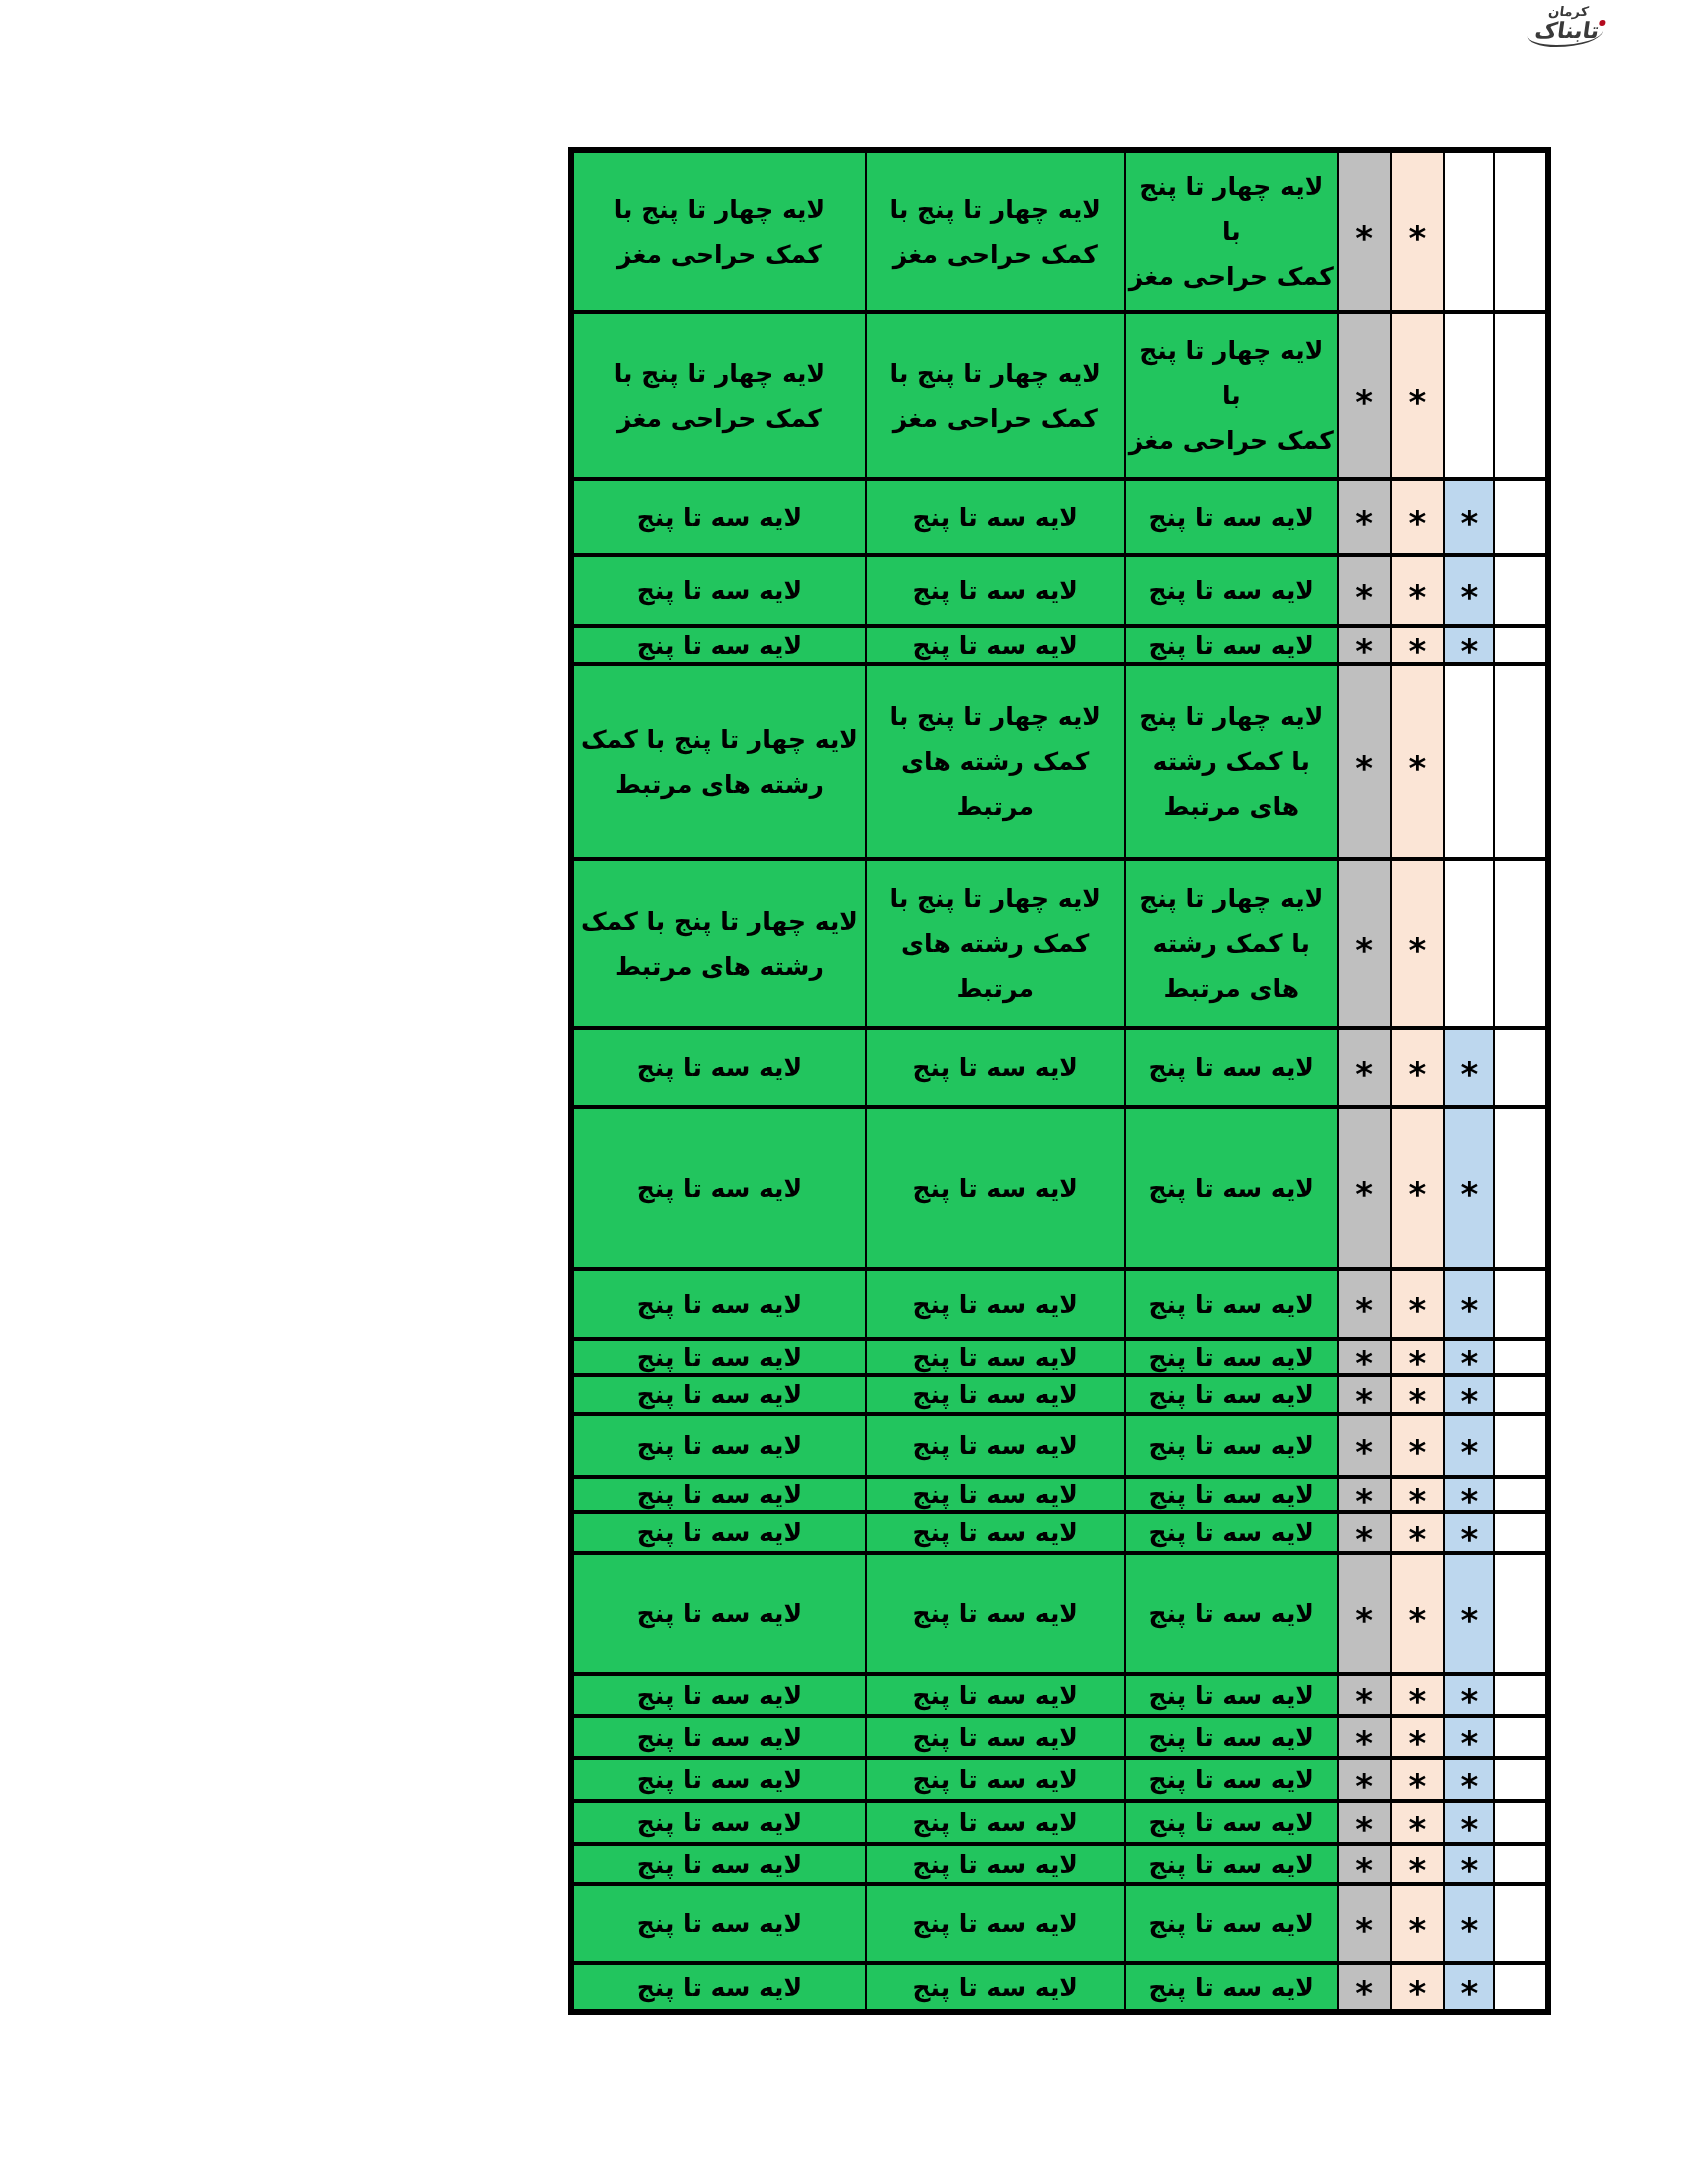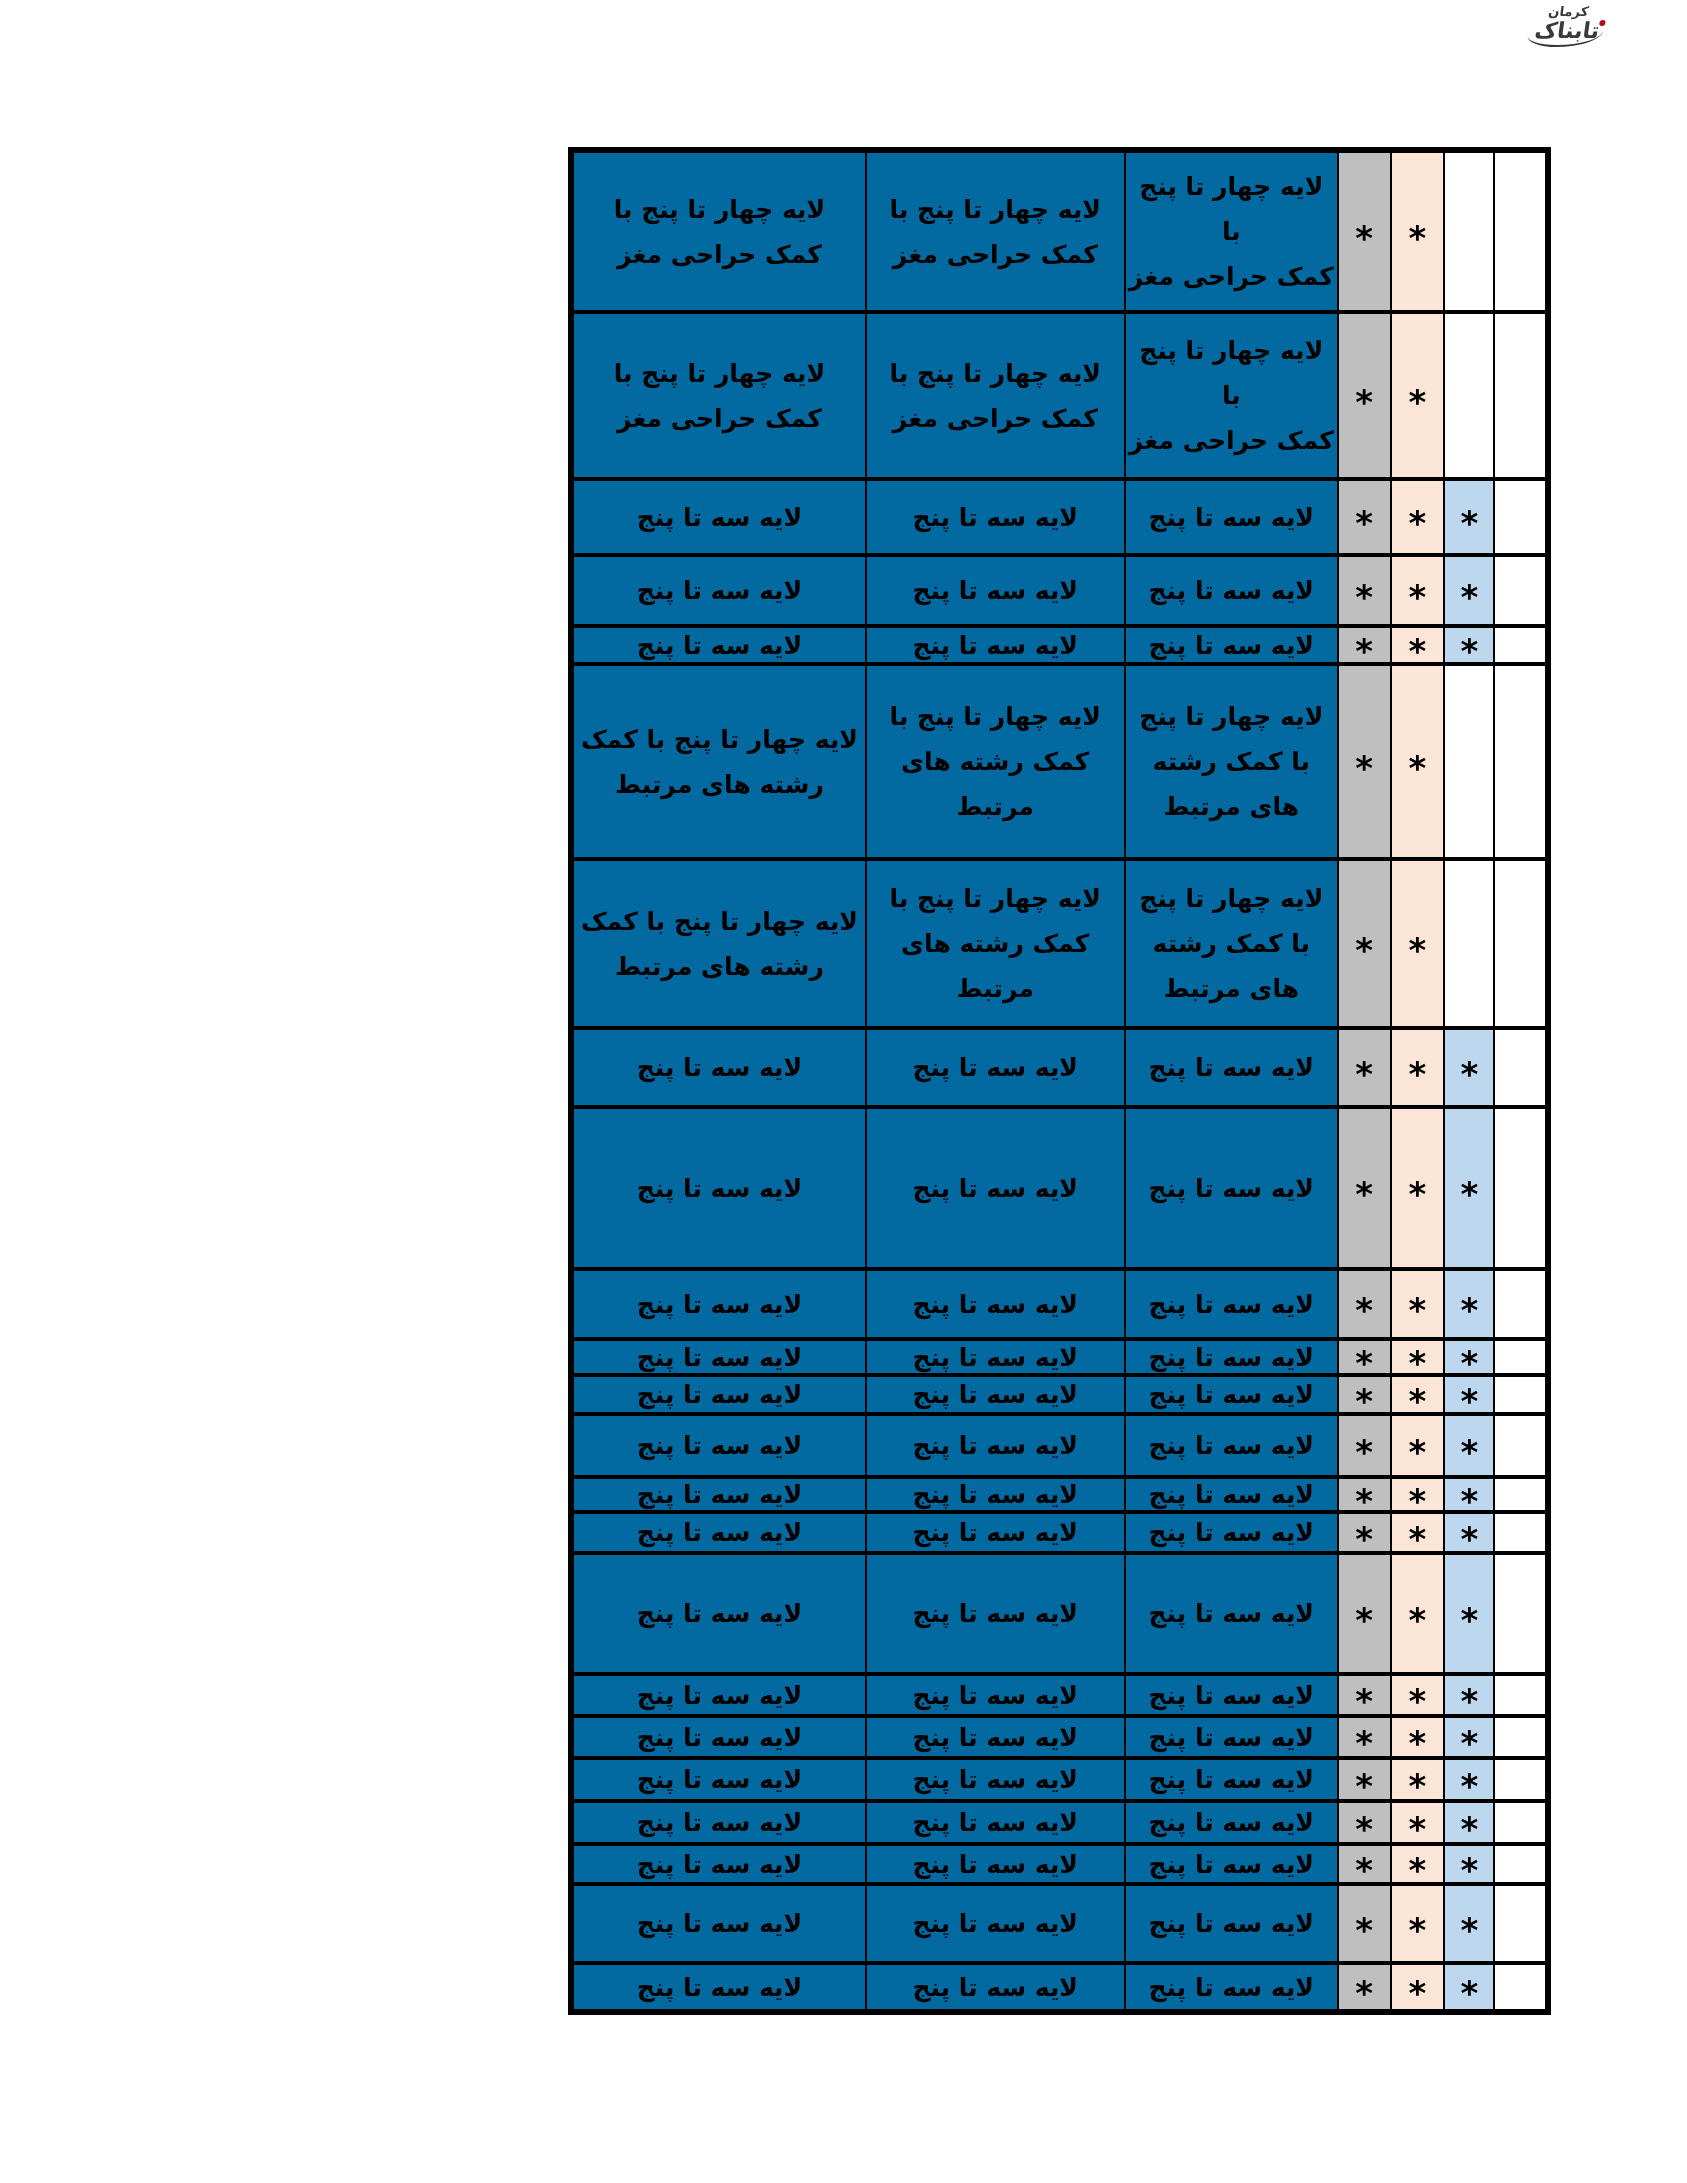--- a/index.html
+++ b/index.html
@@ -49,21 +49,21 @@
   }
 
   
   .table {
     position: absolute;
     left: 568px;
     top: 147px;
     width: 983px;
     box-sizing: border-box;
     border: 6px solid var(--border, #000);
-    background: #0369a1;
+    background: #22c55e;
   }
   .row {
     display: flex;
     box-sizing: border-box;
     border-bottom: 4px solid var(--border, #000);
     overflow: hidden;
   }
   .row:last-child { border-bottom: none; }
 
   .cell {

